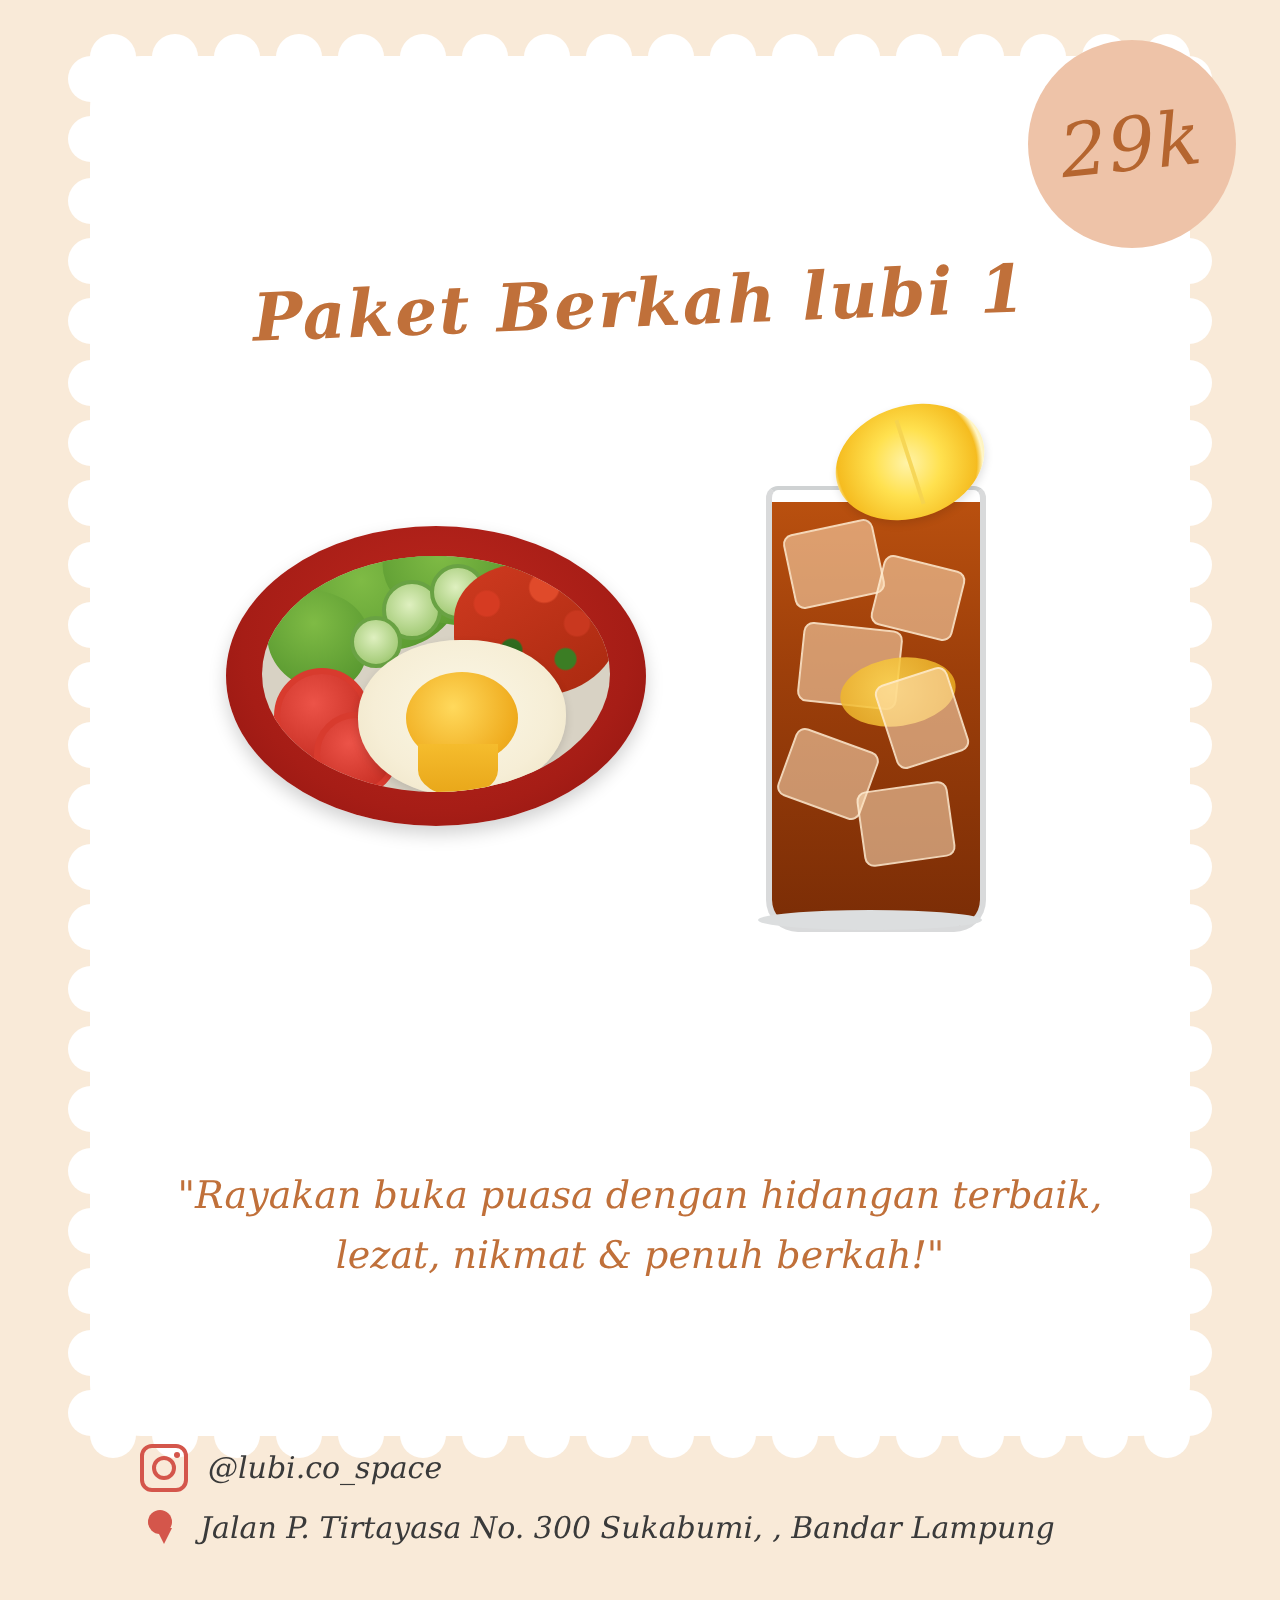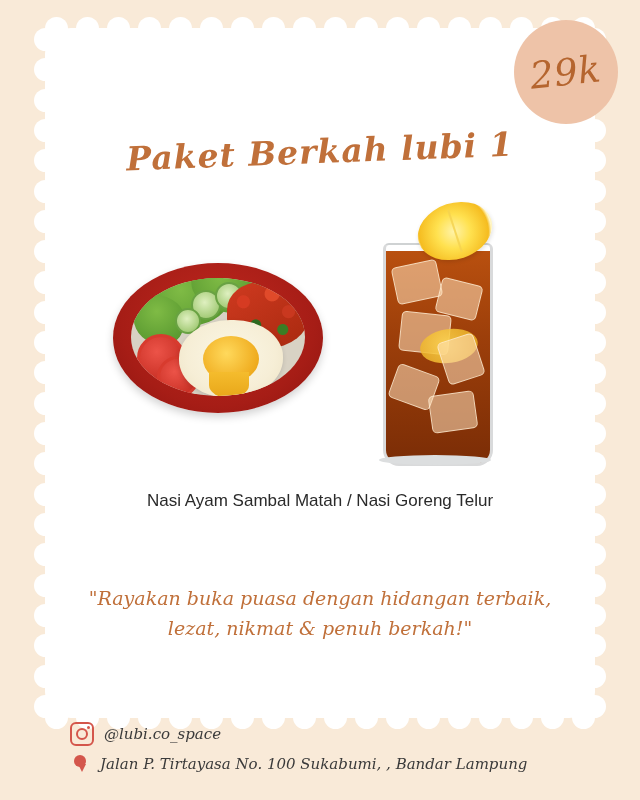--- a/index.html
+++ b/index.html
@@ -539,37 +539,36 @@
             <div class="ice i6"></div>
           </div>
         </div>
         <div class="glass-base"></div>
         <div class="lemon-rim"></div>
       </div>
 
     </div>
 
     <div class="desc">
-      <div>Nasi Ayam Sambal Matah / Nasi Goreng Telur</div>
     </div>
 
     <div class="tagline">
       <div>"Rayakan buka puasa dengan hidangan terbaik,</div>
       <div>lezat, nikmat &amp; penuh berkah!"</div>
     </div>
   </div>
 
   <div class="price-badge">
     <span>29k</span>
   </div>
 
   <div class="footer">
     <div class="footer-row">
       <div class="ig-icon"></div>
       <span>@lubi.co_space</span>
     </div>
     <div class="footer-row">
       <div class="pin-icon"></div>
-      <span>Jalan P. Tirtayasa No. 100 Sukabumi, , Bandar  Lampung</span>
+      <span>Jalan P. Tirtayasa No. 300 Sukabumi, , Bandar  Lampung</span>
     </div>
   </div>
 
 </div>
 
 </body></html>

